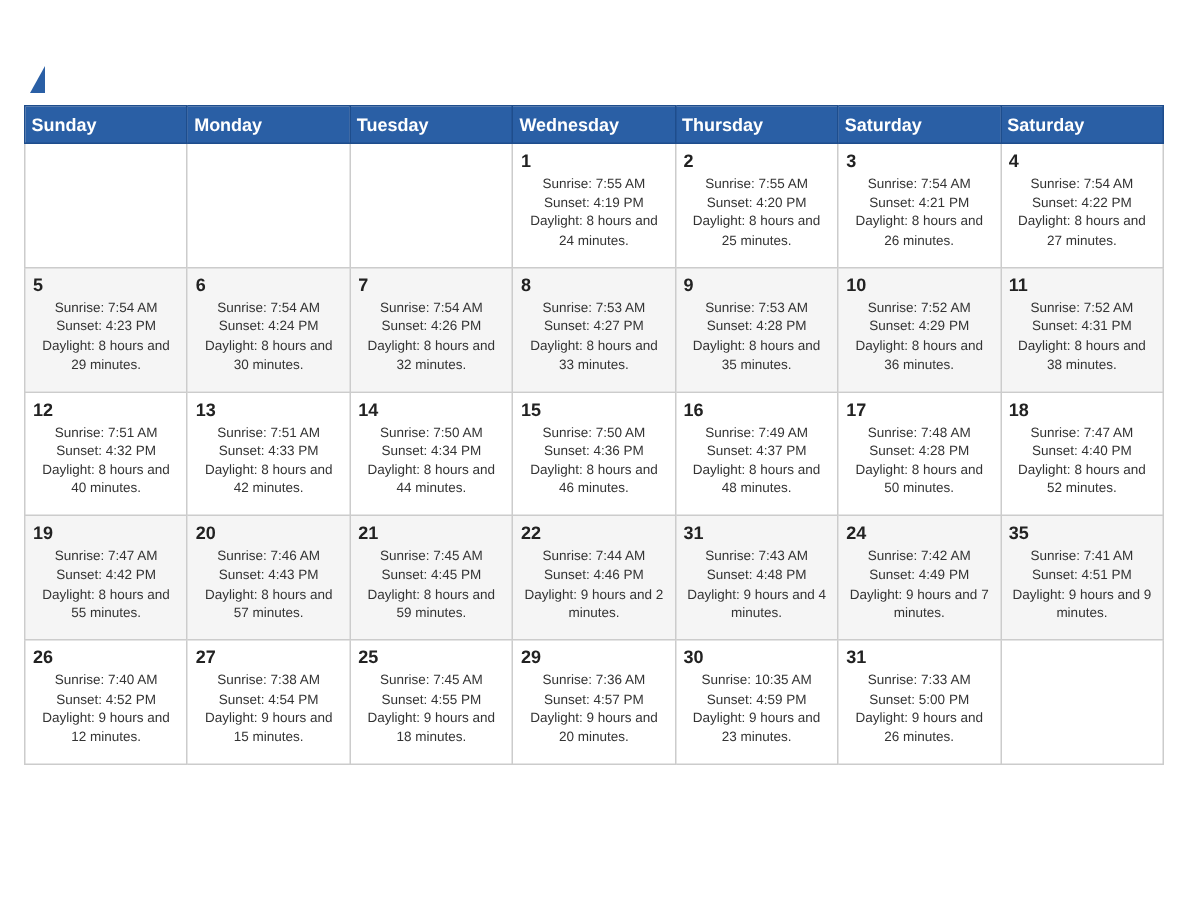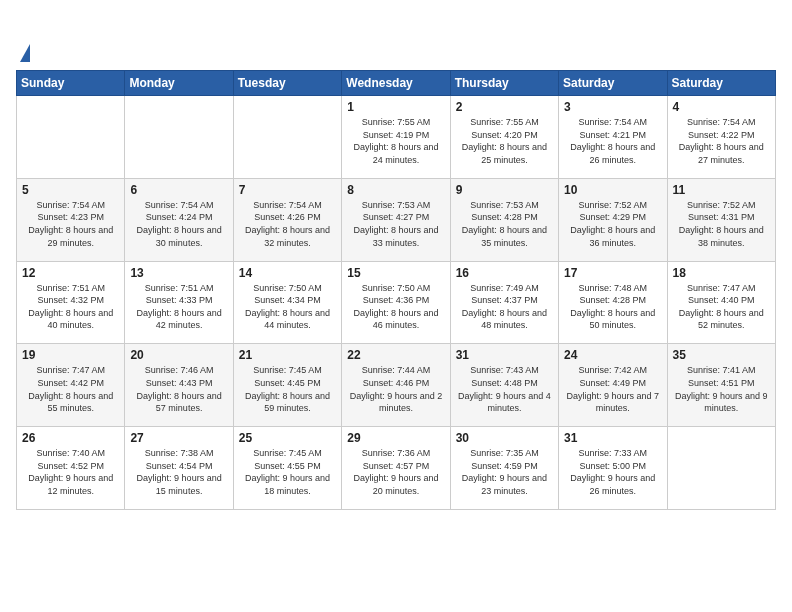--- a/index.html
+++ b/index.html
@@ -350,21 +350,21 @@
           </td>
           <td>
             <span class="day-num">29</span>
             <div class="day-info">Sunrise: 7:36 AM
 Sunset: 4:57 PM
 Daylight: 9 hours
 and 20 minutes.</div>
           </td>
           <td>
             <span class="day-num">30</span>
-            <div class="day-info">Sunrise: 7:35 AM
+            <div class="day-info">Sunrise: 10:35 AM
 Sunset: 4:59 PM
 Daylight: 9 hours
 and 23 minutes.</div>
           </td>
           <td>
             <span class="day-num">31</span>
             <div class="day-info">Sunrise: 7:33 AM
 Sunset: 5:00 PM
 Daylight: 9 hours
 and 26 minutes.</div>

